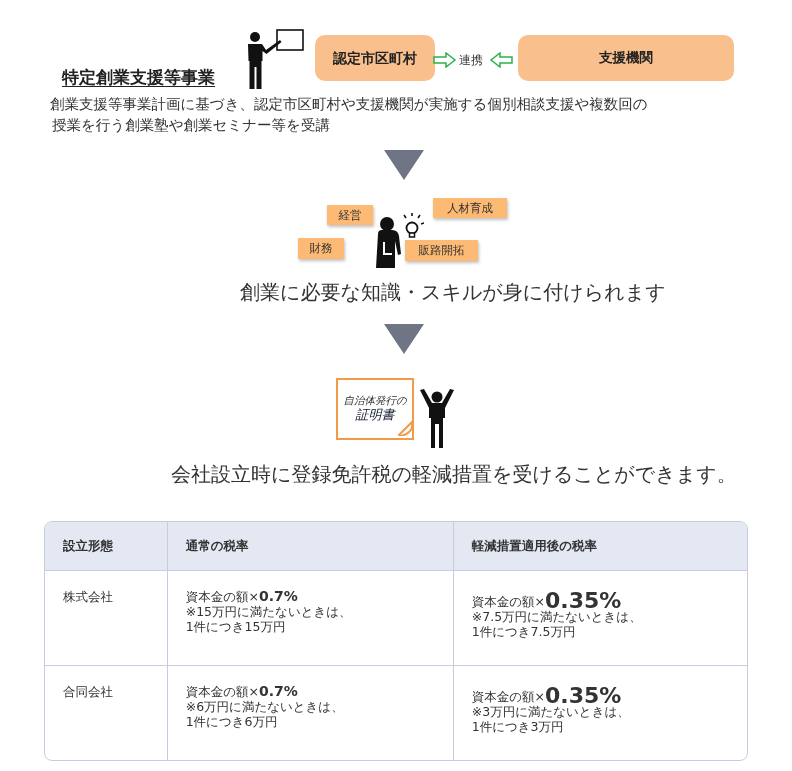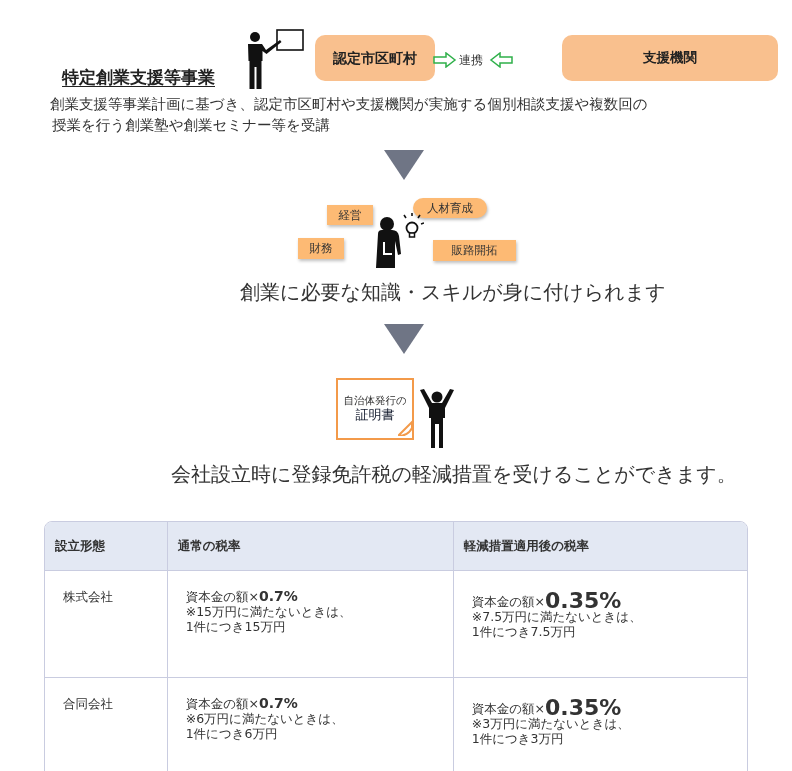--- a/index.html
+++ b/index.html
@@ -11,29 +11,29 @@
              text-align:center; line-height:1.3; }
   .skill-tag { background:#fdba74; box-shadow:1px 2px 3px rgba(0,0,0,0.25);
                font-size:11.5px; color:#333; display:flex; align-items:center; justify-content:center; }
   .title { font-size:17px; font-weight:bold; text-decoration:underline; text-underline-offset:3px; }
   .desc { font-size:14.5px; color:#333; line-height:21px; }
   .caption { font-size:20px; color:#333; }
   .down-arrow { width:0; height:0; border-left:20px solid transparent; border-right:20px solid transparent;
                 border-top:30px solid #6f7585; }
   table.tax { position:absolute; left:44px; top:521px; width:704px; border-collapse:separate; border-spacing:0;
               border:1.5px solid #c9cce0; border-radius:8px; overflow:hidden; font-size:12.5px; color:#333; }
-  table.tax th { background:#e3e8f3; text-align:left; font-weight:bold; height:48px; padding:0 10px;
+  table.tax th { background:#e3e8f3; text-align:left; font-weight:bold; height:48px; padding:0 18px;
                  border-bottom:1.5px solid #c9cce0; font-size:12.5px; }
-  table.tax td { vertical-align:top; padding:18px 18px 12px 18px; height:72px; line-height:15px; }
+  table.tax td { vertical-align:top; padding:18px 18px 0 18px; height:72px; line-height:15px; }
   table.tax th + th, table.tax td + td { border-left:1.5px solid #c9cce0; }
   table.tax tr.r1 td { border-bottom:1.5px solid #c9cce0; }
   .rate-normal b { font-size:14px; }
   .rate-big { font-size:22px; font-weight:bold; vertical-align:-2px; }
   .cert { border:2.5px solid #f39a4a; background:#fff; width:74px; height:58px;
-          display:flex; flex-direction:column; align-items:center; justify-content:center; line-height:1.25; }
+          display:flex; flex-direction:column; align-items:center; justify-content:center; line-height:1.25;font-style:italic; }
 </style>
 </head>
 <body>
 
 <div class="abs title" style="left:62px; top:66px;">特定創業支援等事業</div>
 
 <svg class="abs" style="left:240px; top:28px;" width="66" height="64" viewBox="0 0 66 64">
   <rect x="37" y="2" width="26" height="20" fill="#fff" stroke="#111" stroke-width="1.6"></rect>
   <circle cx="15" cy="9" r="5" fill="#111"></circle>
   <path d="M8 16 h14 l4 6 l14 -10 l1.5 2 l-15 12 l-4 -3 v10 h-1 v28 h-5 v-22 h-2 v22 h-5 v-28 h-1 z" fill="#111"></path>
@@ -44,33 +44,33 @@
 </div>
 
 <svg class="abs" style="left:433px; top:52px;" width="24" height="16" viewBox="0 0 24 16">
   <path d="M1 5 h12 v-4 l9 7 l-9 7 v-4 h-12 z" fill="#fff" stroke="#2fb04a" stroke-width="1.5"></path>
 </svg>
 <div class="abs" style="left:459px; top:52px; font-size:12px; color:#333;">連携</div>
 <svg class="abs" style="left:489px; top:52px;" width="24" height="16" viewBox="0 0 24 16">
   <path d="M23 5 h-12 v-4 l-9 7 l9 7 v-4 h12 z" fill="#fff" stroke="#2fb04a" stroke-width="1.5"></path>
 </svg>
 
-<div class="abs org-box" style="left:518px; top:35px; width:216px; height:46px; font-size:13.5px;margin-left:44px;">
+<div class="abs org-box" style="left:518px; top:35px; width:216px; height:46px; font-size:13.5px;">
   <span>支援機関</span>
 </div>
 
 <div class="abs desc" style="left:50px; top:94px;">創業支援等事業計画に基づき、認定市区町村や支援機関が実施する個別相談支援や複数回の</div>
 <div class="abs desc" style="left:52px; top:115px;">授業を行う創業塾や創業セミナー等を受講</div>
 
 <div class="abs down-arrow" style="left:384px; top:150px;"></div>
 
 <div class="abs skill-tag" style="left:327px; top:205px; width:46px; height:20px;">経営</div>
-<div class="abs skill-tag" style="left:413px; top:198px; width:74px; height:20px;border-radius:10px;">人材育成</div>
+<div class="abs skill-tag" style="left:433px; top:198px; width:74px; height:20px;">人材育成</div>
 <div class="abs skill-tag" style="left:298px; top:238px; width:46px; height:21px;">財務</div>
-<div class="abs skill-tag" style="left:433px; top:240px; width:83px; height:21px;">販路開拓</div>
+<div class="abs skill-tag" style="left:405px; top:240px; width:73px; height:21px;">販路開拓</div>
 
 <svg class="abs" style="left:376px; top:212px;" width="48" height="56" viewBox="0 0 48 56">
   <circle cx="11" cy="12" r="7" fill="#111"></circle>
   <path d="M2 22 q0 -4 4 -4 h10 q6 0 7 6 l2 18 l-3 1 l-3 -14 v27 h-19 z" fill="#111"></path>
   <path d="M8 30 v12 h8" fill="none" stroke="#fff" stroke-width="2"></path>
   <circle cx="36" cy="16" r="5.5" fill="#fff" stroke="#111" stroke-width="1.8"></circle>
   <rect x="33.5" y="21" width="5" height="4" fill="#fff" stroke="#111" stroke-width="1.5"></rect>
   <path d="M30 6 l-2 -3 M36 4 v-3 M42 6 l2 -3 M45 12 l3 -1" stroke="#111" stroke-width="1.6"></path>
 </svg>
 

